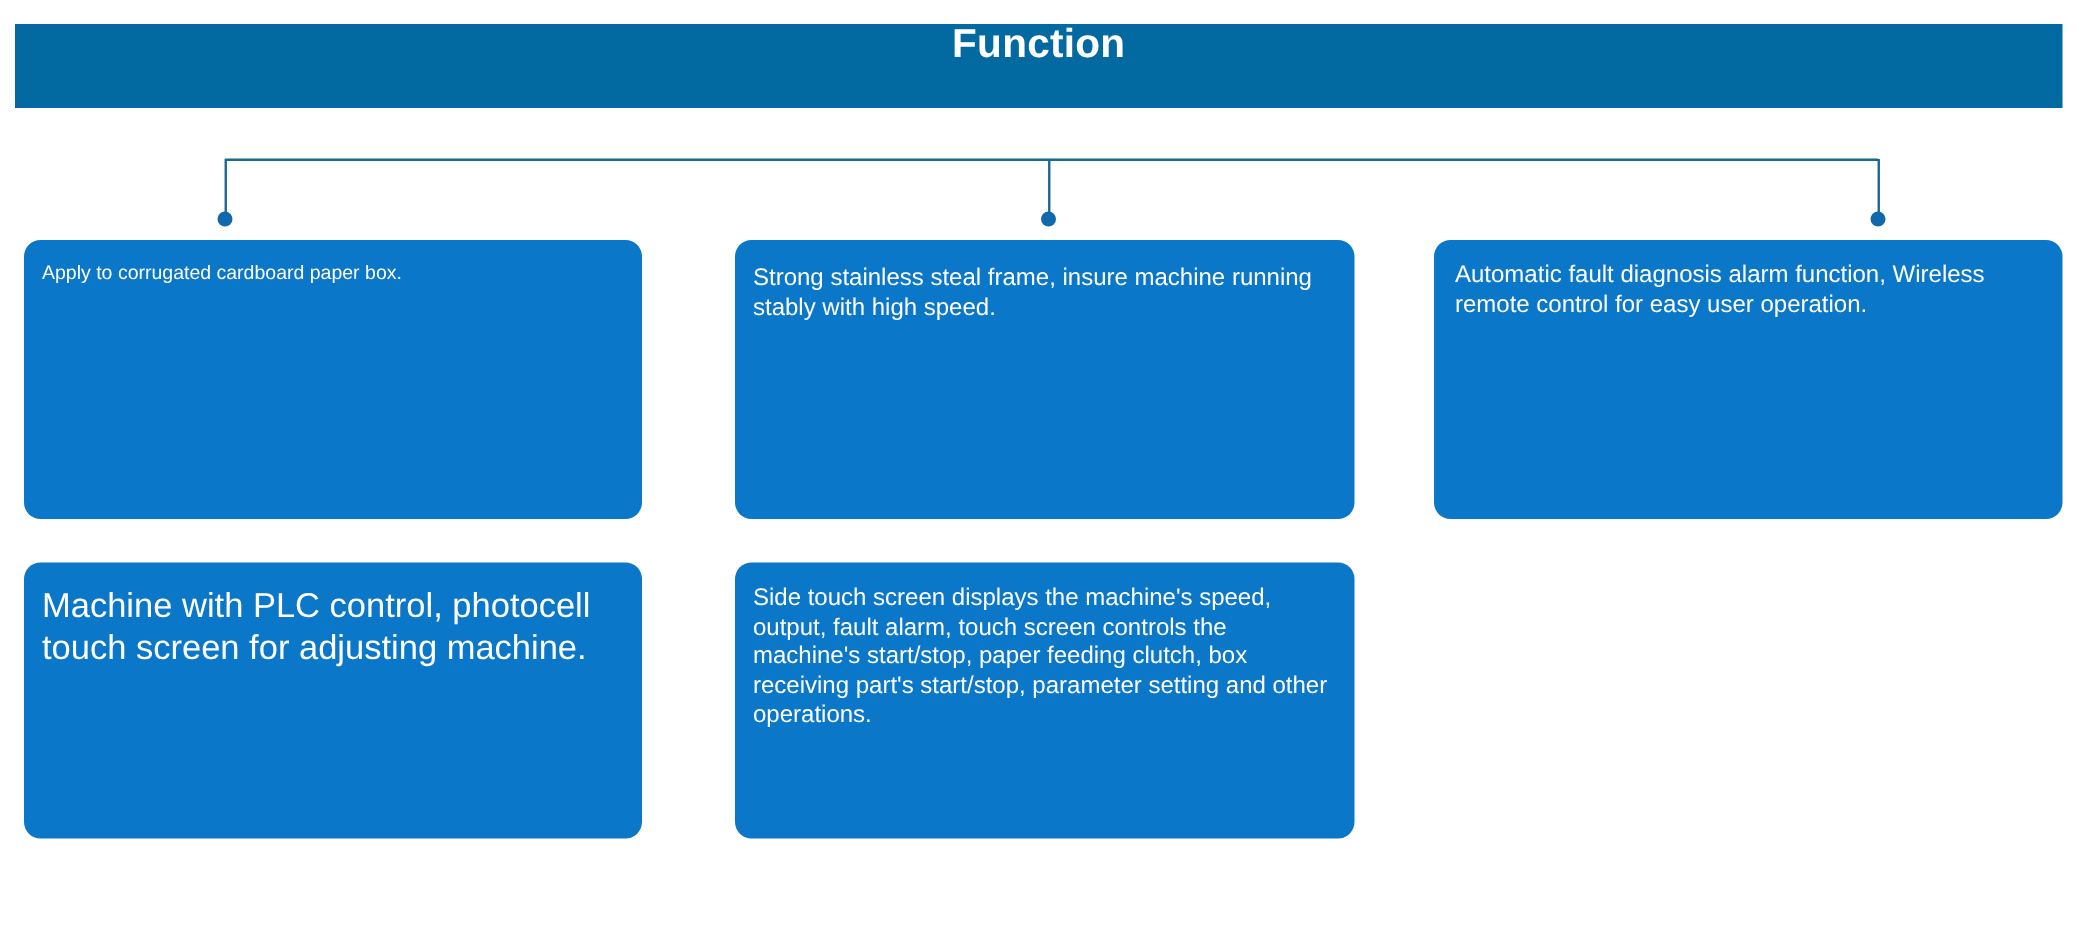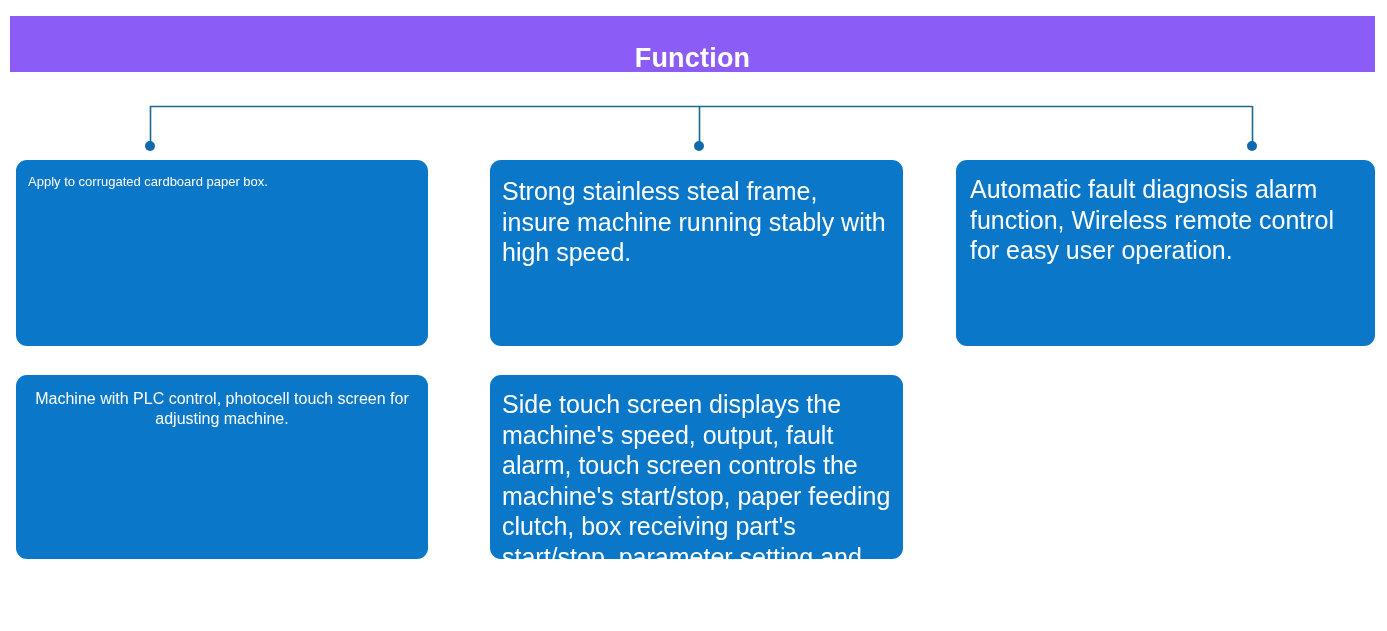--- a/index.html
+++ b/index.html
@@ -17,23 +17,23 @@
     -webkit-font-smoothing: antialiased;
   }
 
   
   .header-bar {
     position: absolute;
     left: 10px;
     top: 16px;
     width: 1365px;
     height: 56px;
-    background: #8b5cf6;
+    background: #0369a1;
     display: flex;
-    align-items: flex-end;
+    align-items: flex-start;
     justify-content: center;
     box-sizing: border-box;
   }
   .header-title {
     color: #ffffff;
     font-size: 27px;
     font-weight: bold;
     letter-spacing: 0.2px;
     line-height: 1;
   }
@@ -51,38 +51,38 @@
   
   .box {
     position: absolute;
     background: #0b77c8;
     border-radius: 11px;
     box-sizing: border-box;
     padding: 14px 12px 12px 12px;
   }
   .box-text {
     color: #ffffff;
-    font-size: 25px;
+    font-size: 16px;
     line-height: 1.22;
     display: block;
     white-space: pre-line;
   }
 
   
   .box-r1 { top: 160px; height: 186px; }
   .box-r2 { top: 375px; height: 184px; }
 
   .col-1 { left: 16px;  width: 412px; }
   .col-2 { left: 490px; width: 413px; }
   .col-3 { left: 956px; width: 419px; }
 
   .box-1 .box-text { font-size: 13px; }
   .box-2 { padding-top: 16px; }
   .box-3 { padding-left: 14px; }
-  .box-4 .box-text { font-size: 16px; text-align: center; }
+  .box-4 .box-text { font-size: 23px; }
   .box-5 { }
 </style>
 </head>
 <body>
 
 <div class="header-bar">
   <span class="header-title">Function</span>
 </div>
 
 <svg class="connector-layer" width="1387" height="631" viewBox="0 0 1387 631" xmlns="http://www.w3.org/2000/svg">

